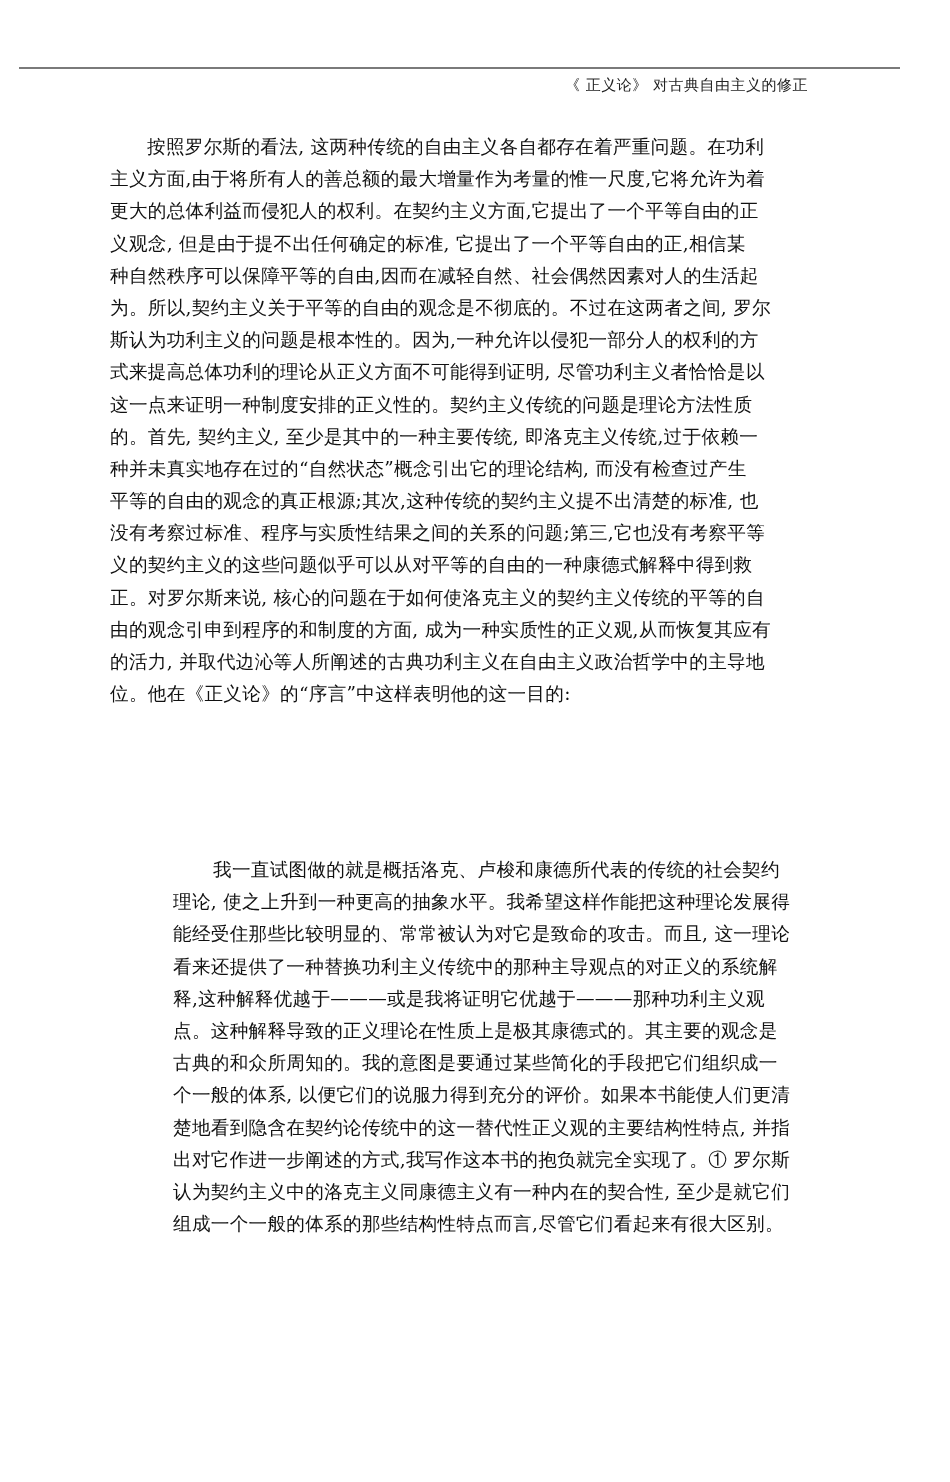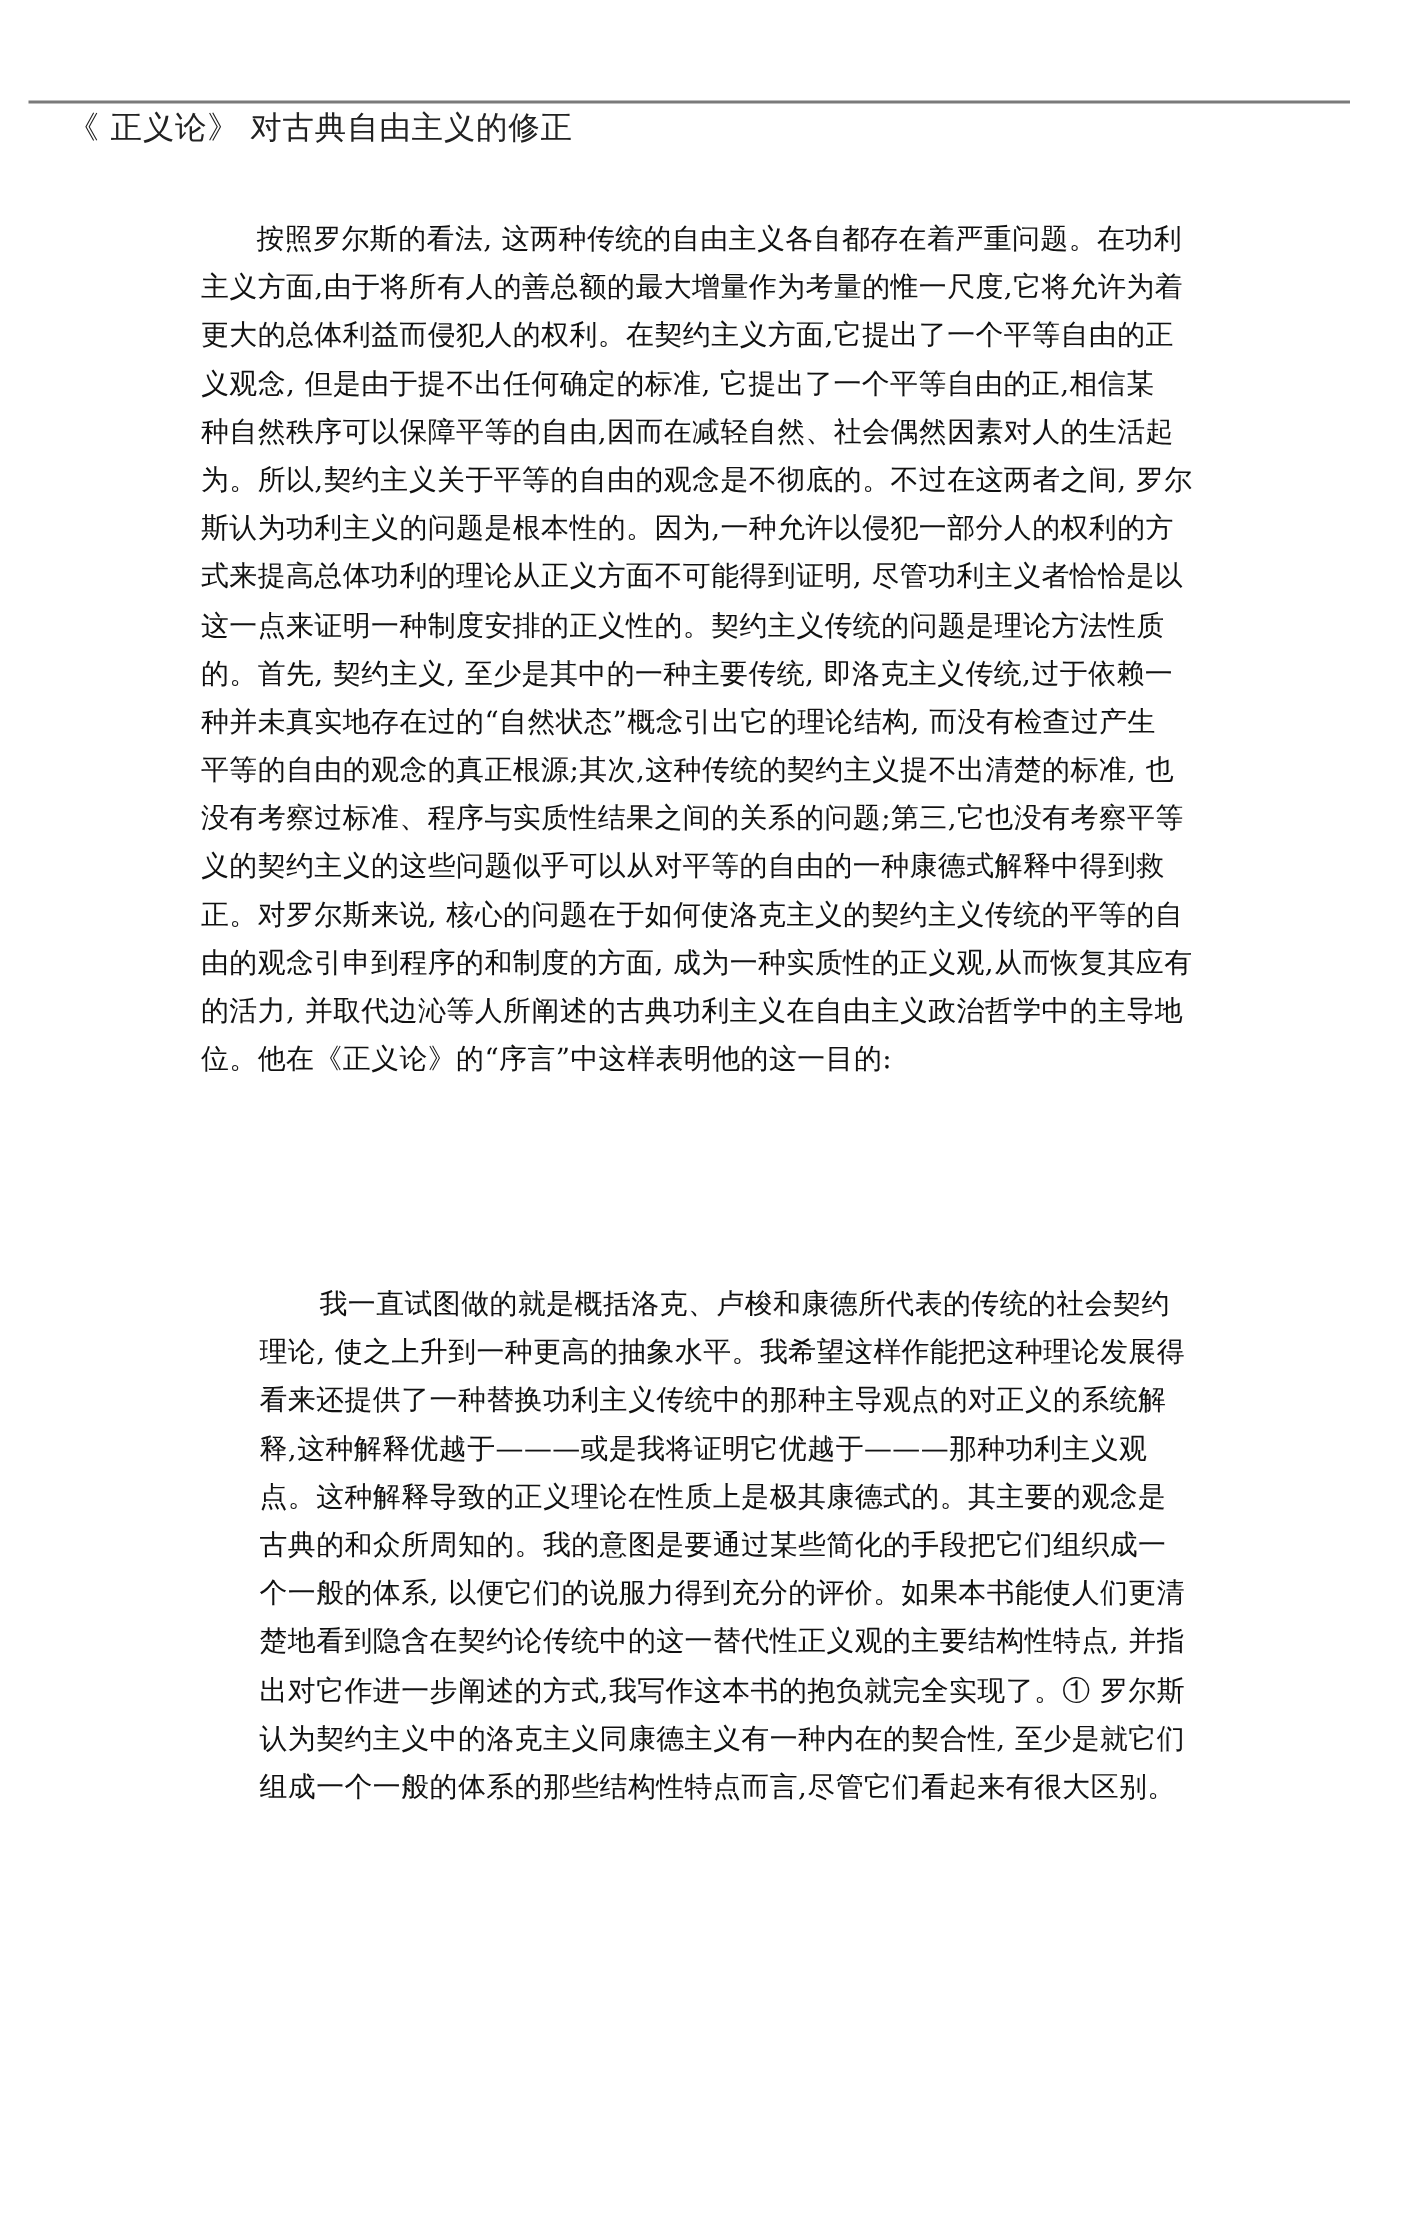--- a/index.html
+++ b/index.html
@@ -21,41 +21,41 @@
       top: 67px;
       width: 881px;
       height: 2px;
       background: #7a7a7a;
     }
     .running-head {
       position: absolute;
       left: 0;
       top: 74px;
       width: 808px;
+      text-align: right;
       font-family: "DejaVu Sans", "Liberation Sans", sans-serif;
-      font-size: 21px;
+      font-size: 15px;
       line-height: 22px;
       color: #222222;
       letter-spacing: 0.5px;
-      margin-left: 45px;
     }
     .text-block {
       position: absolute;
       left: 110px;
       width: 732px;
     }
     .line {
       height: 32.2px;
       line-height: 32.2px;
       font-size: 18.6px;
       white-space: nowrap;
       overflow: visible;
       letter-spacing: 0.3px;
     }
-    .body-para { top: 144px; margin-left: 24px; }
+    .body-para { top: 131px; }
     .quote-block {
       top: 854px;
       left: 173px;
       width: 690px;
     }
     .indent-first { padding-left: 37px; }
     .quote-first { padding-left: 40px; }
   </style>
 </head>
 <body>
@@ -80,20 +80,21 @@
   <div class="line">义的契约主义的这些问题似乎可以从对平等的自由的一种康德式解释中得到救</div>
   <div class="line">正。对罗尔斯来说, 核心的问题在于如何使洛克主义的契约主义传统的平等的自</div>
   <div class="line">由的观念引申到程序的和制度的方面, 成为一种实质性的正义观,从而恢复其应有</div>
   <div class="line">的活力, 并取代边沁等人所阐述的古典功利主义在自由主义政治哲学中的主导地</div>
   <div class="line">位。他在《正义论》的“序言”中这样表明他的这一目的:</div>
 </div>
 
 <div class="text-block quote-block">
   <div class="line quote-first">我一直试图做的就是概括洛克、卢梭和康德所代表的传统的社会契约</div>
   <div class="line">理论, 使之上升到一种更高的抽象水平。我希望这样作能把这种理论发展得</div>
+  <div class="line">能经受住那些比较明显的、常常被认为对它是致命的攻击。而且, 这一理论</div>
   <div class="line">看来还提供了一种替换功利主义传统中的那种主导观点的对正义的系统解</div>
   <div class="line">释,这种解释优越于———或是我将证明它优越于———那种功利主义观</div>
   <div class="line">点。这种解释导致的正义理论在性质上是极其康德式的。其主要的观念是</div>
   <div class="line">古典的和众所周知的。我的意图是要通过某些简化的手段把它们组织成一</div>
   <div class="line">个一般的体系, 以便它们的说服力得到充分的评价。如果本书能使人们更清</div>
   <div class="line">楚地看到隐含在契约论传统中的这一替代性正义观的主要结构性特点, 并指</div>
   <div class="line">出对它作进一步阐述的方式,我写作这本书的抱负就完全实现了。① 罗尔斯</div>
   <div class="line">认为契约主义中的洛克主义同康德主义有一种内在的契合性, 至少是就它们</div>
   <div class="line">组成一个一般的体系的那些结构性特点而言,尽管它们看起来有很大区别。</div>
 </div>

